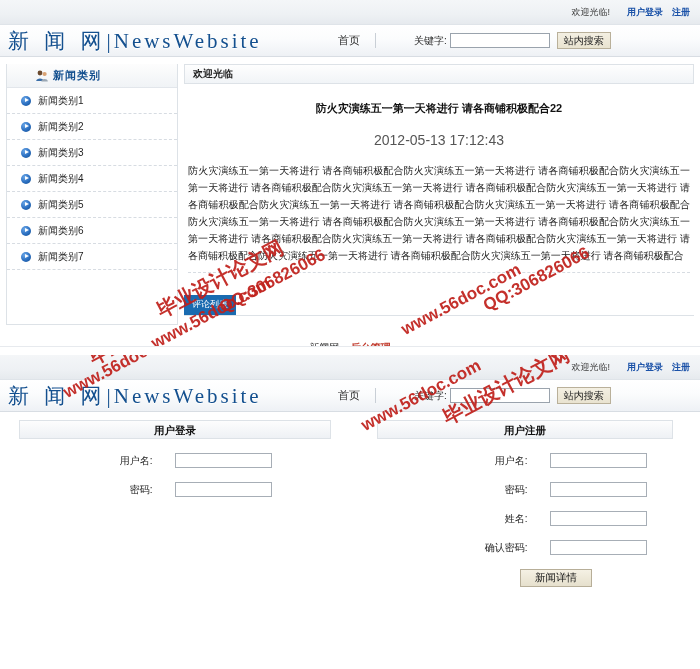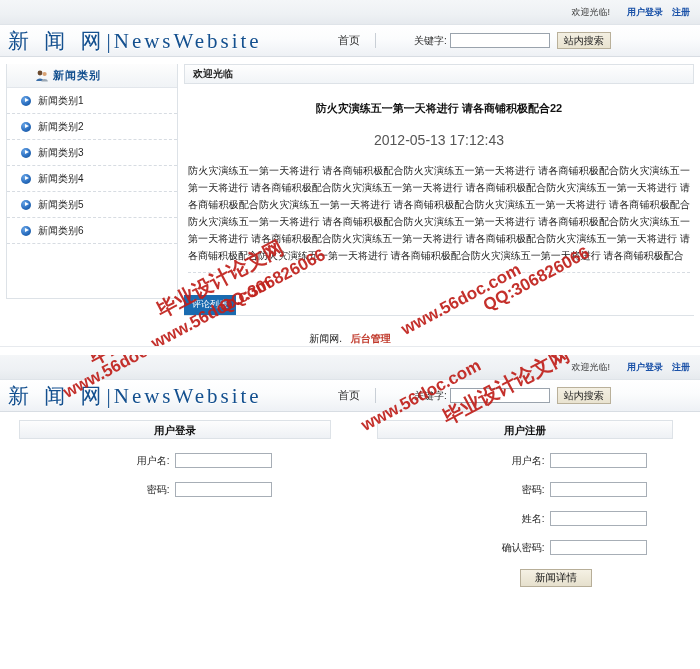--- a/index.html
+++ b/index.html
@@ -234,21 +234,21 @@
     align-items: center;
     justify-content: center;
     margin-top: 14px;
     width: 100%;
   }
   .form-row .flabel {
     width: 96px;
     text-align: right;
     font-size: 10px;
     color: #1c1c1c;
-    padding-right: 5px;
+    padding-right: 22px;
     white-space: nowrap;
   }
   .auth-col.right .flabel { width: 146px; }
   .form-row input.ftext {
     width: 97px; height: 15px;
     border: 1px solid #a7aeb6;
     background: #fff;
     font-size: 10px;
     padding: 0 2px;
     outline: none;
@@ -340,20 +340,24 @@
           <span class="lbl">新闻类别4</span>
         </li>
         <li class="side-item">
           <span class="arrow-icon"></span>
           <span class="lbl">新闻类别5</span>
         </li>
         <li class="side-item">
           <span class="arrow-icon"></span>
           <span class="lbl">新闻类别6</span>
         </li>
+        <li class="side-item">
+          <span class="arrow-icon"></span>
+          <span class="lbl">新闻类别7</span>
+        </li>
       </ul>
       <div class="side-filler"></div>
     </div>
 
     <div class="main-panel">
       <div class="panel-head">欢迎光临</div>
       <div class="news-title">防火灾演练五一第一天将进行  请各商铺积极配合22</div>
       <div class="news-date">2012-05-13 17:12:43</div>
       <div class="news-body">防火灾演练五一第一天将进行  请各商铺积极配合防火灾演练五一第一天将进行  请各商铺积极配合防火灾演练五一第一天将进行  请各商铺积极配合防火灾演练五一第一天将进行  请各商铺积极配合防火灾演练五一第一天将进行  请各商铺积极配合防火灾演练五一第一天将进行  请各商铺积极配合防火灾演练五一第一天将进行  请各商铺积极配合防火灾演练五一第一天将进行  请各商铺积极配合防火灾演练五一第一天将进行  请各商铺积极配合防火灾演练五一第一天将进行  请各商铺积极配合防火灾演练五一第一天将进行  请各商铺积极配合防火灾演练五一第一天将进行  请各商铺积极配合防火灾演练五一第一天将进行  请各商铺积极配合防火灾演练五一第一天将进行  请各商铺积极配合</div>
       <div class="comment-tab-row">

